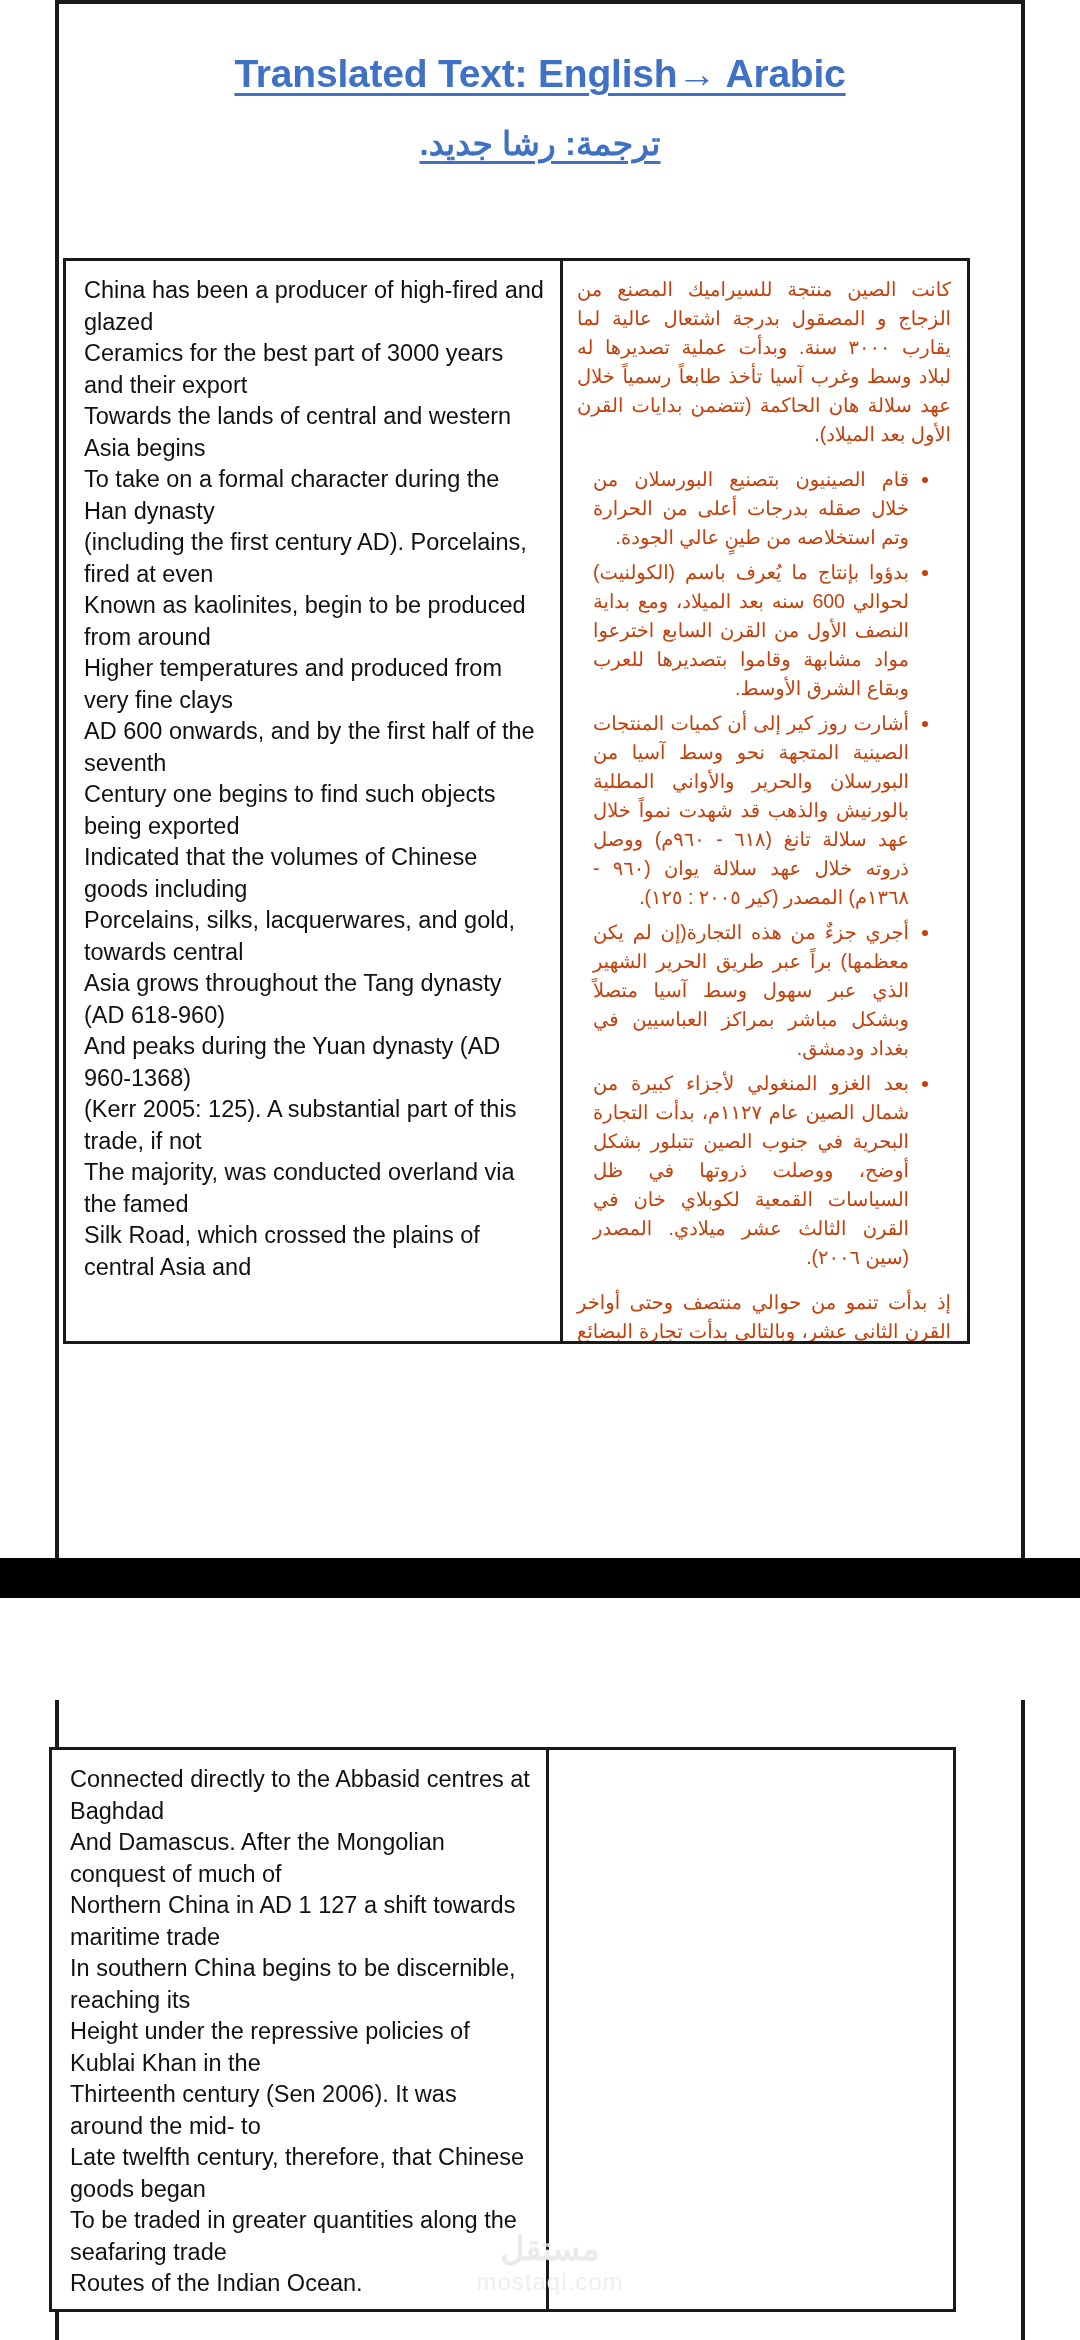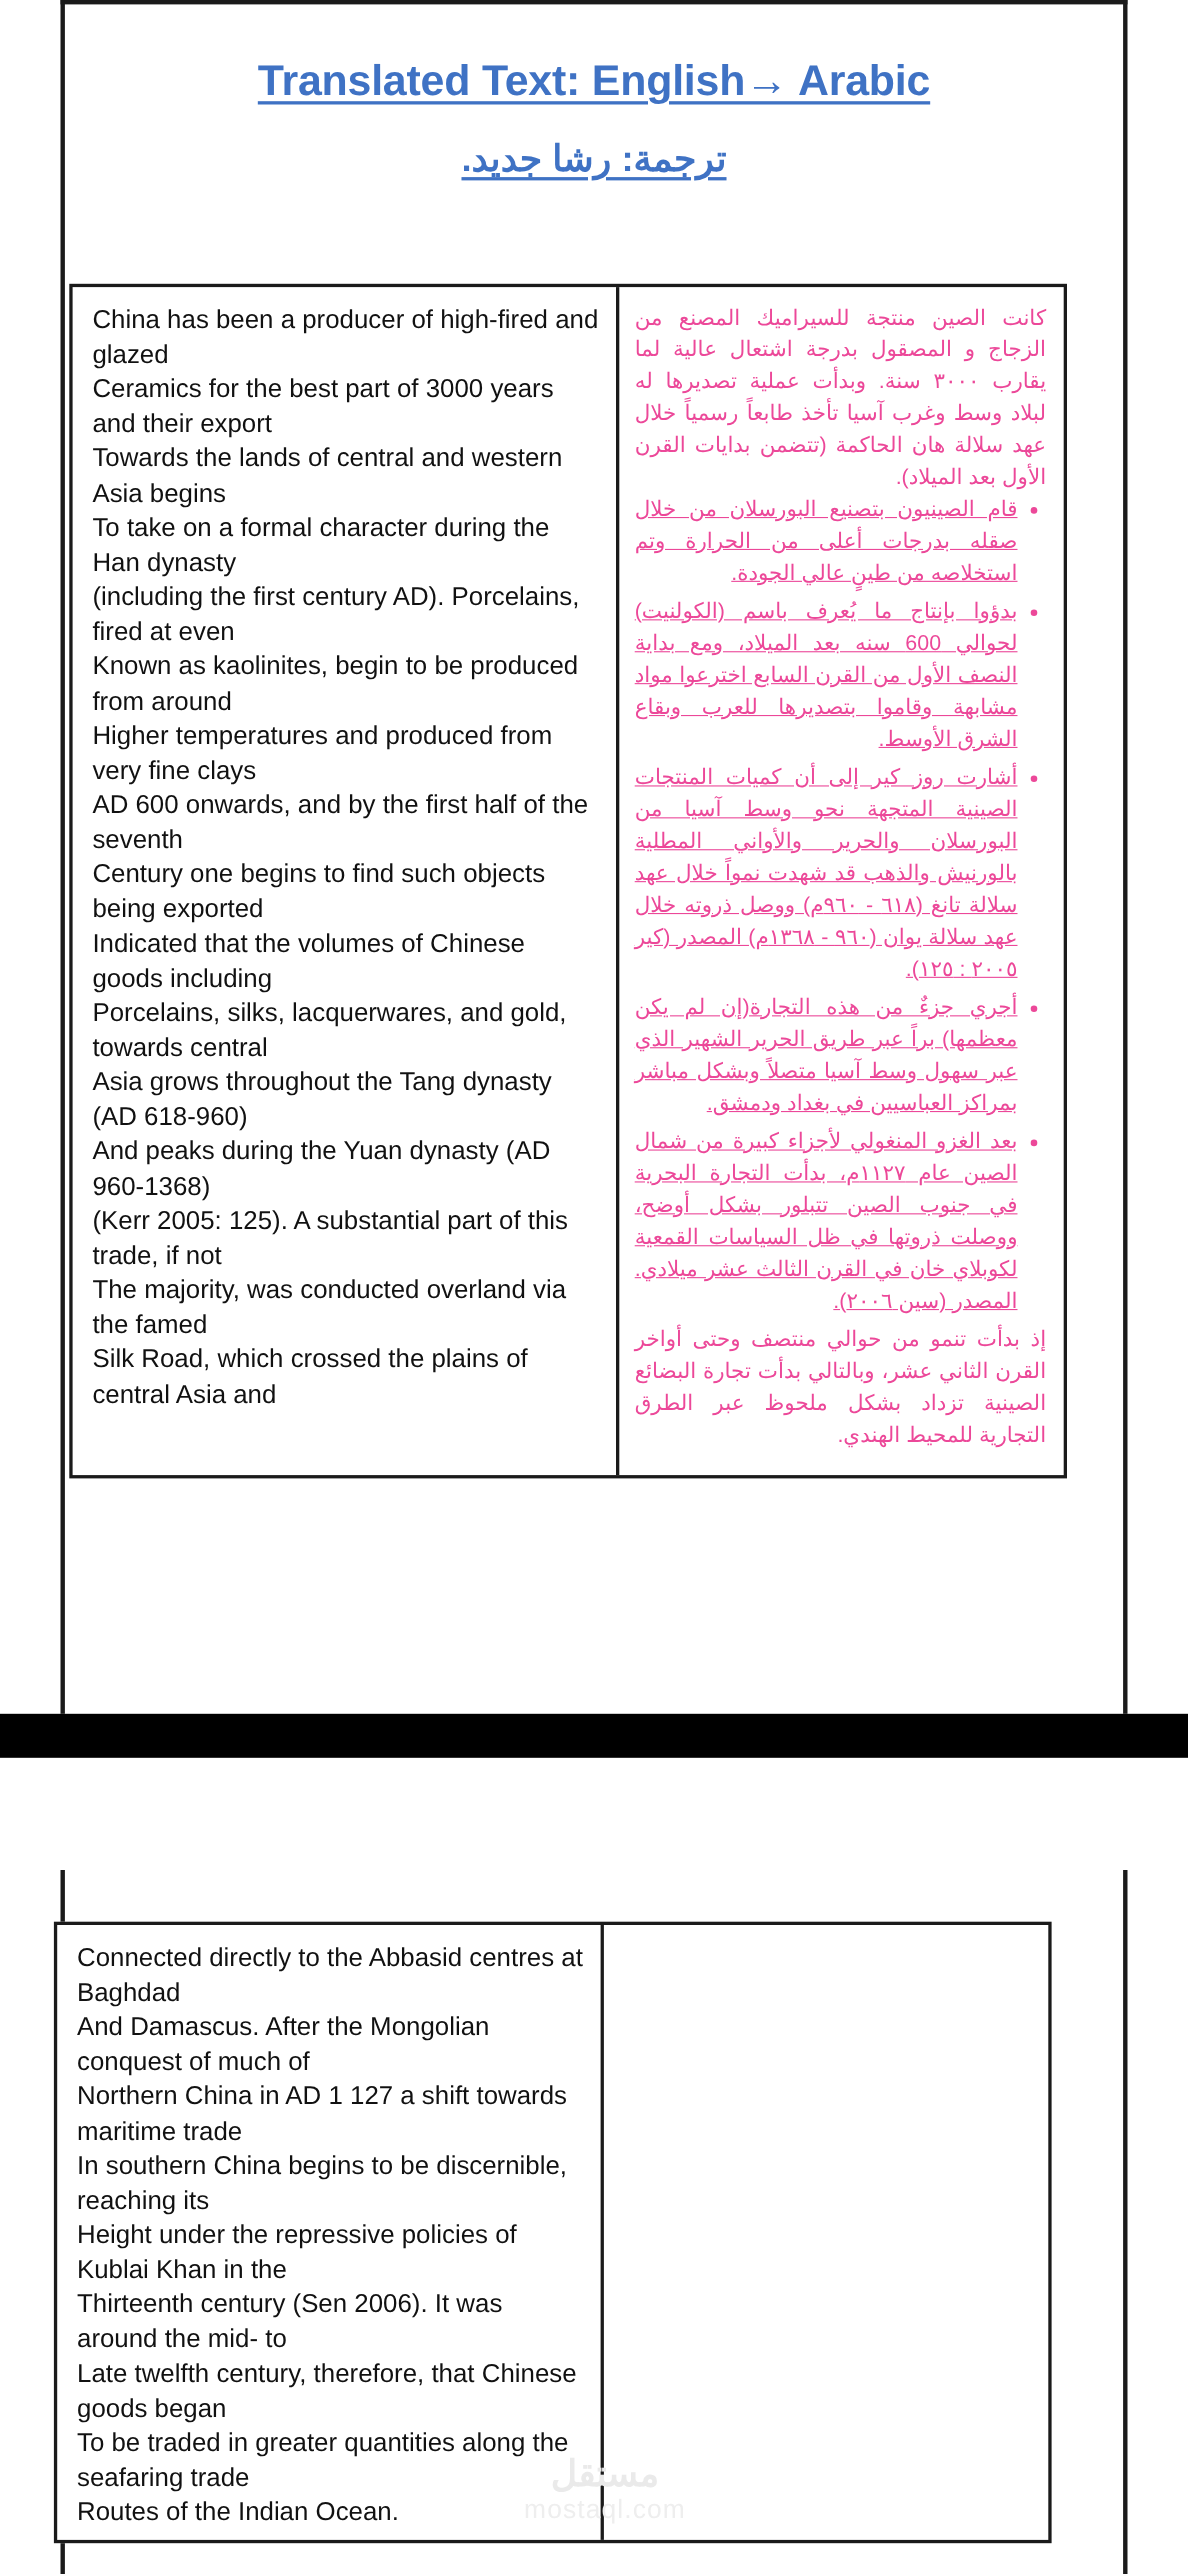--- a/index.html
+++ b/index.html
@@ -120,35 +120,34 @@
     font-size: 23.5px;
     line-height: 31.5px;
     color: #111111;
   }
   .cell-ar {
     flex: 1;
     direction: rtl;
     text-align: right;
     font-size: 19.5px;
     line-height: 29px;
-    color: #ec4899;
+    color: #c2410c;
     padding: 14px 16px 10px 14px;
   }
   .cell-en p, .cell-ar p {
     margin: 0;
   }
   .ar-para {
     margin: 0 0 14px 0;
     text-align: justify;
   }
   .ar-bullets {
-    margin: 0;
+    margin: 16px;
     padding: 0 26px 0 0;
     list-style: disc;
-    text-decoration: underline;
   }
   .ar-bullets li {
     margin: 0 0 6px 0;
     text-align: justify;
   }
   .ar-tail {
     margin: 16px 0 0 0;
     text-align: justify;
   }
 

